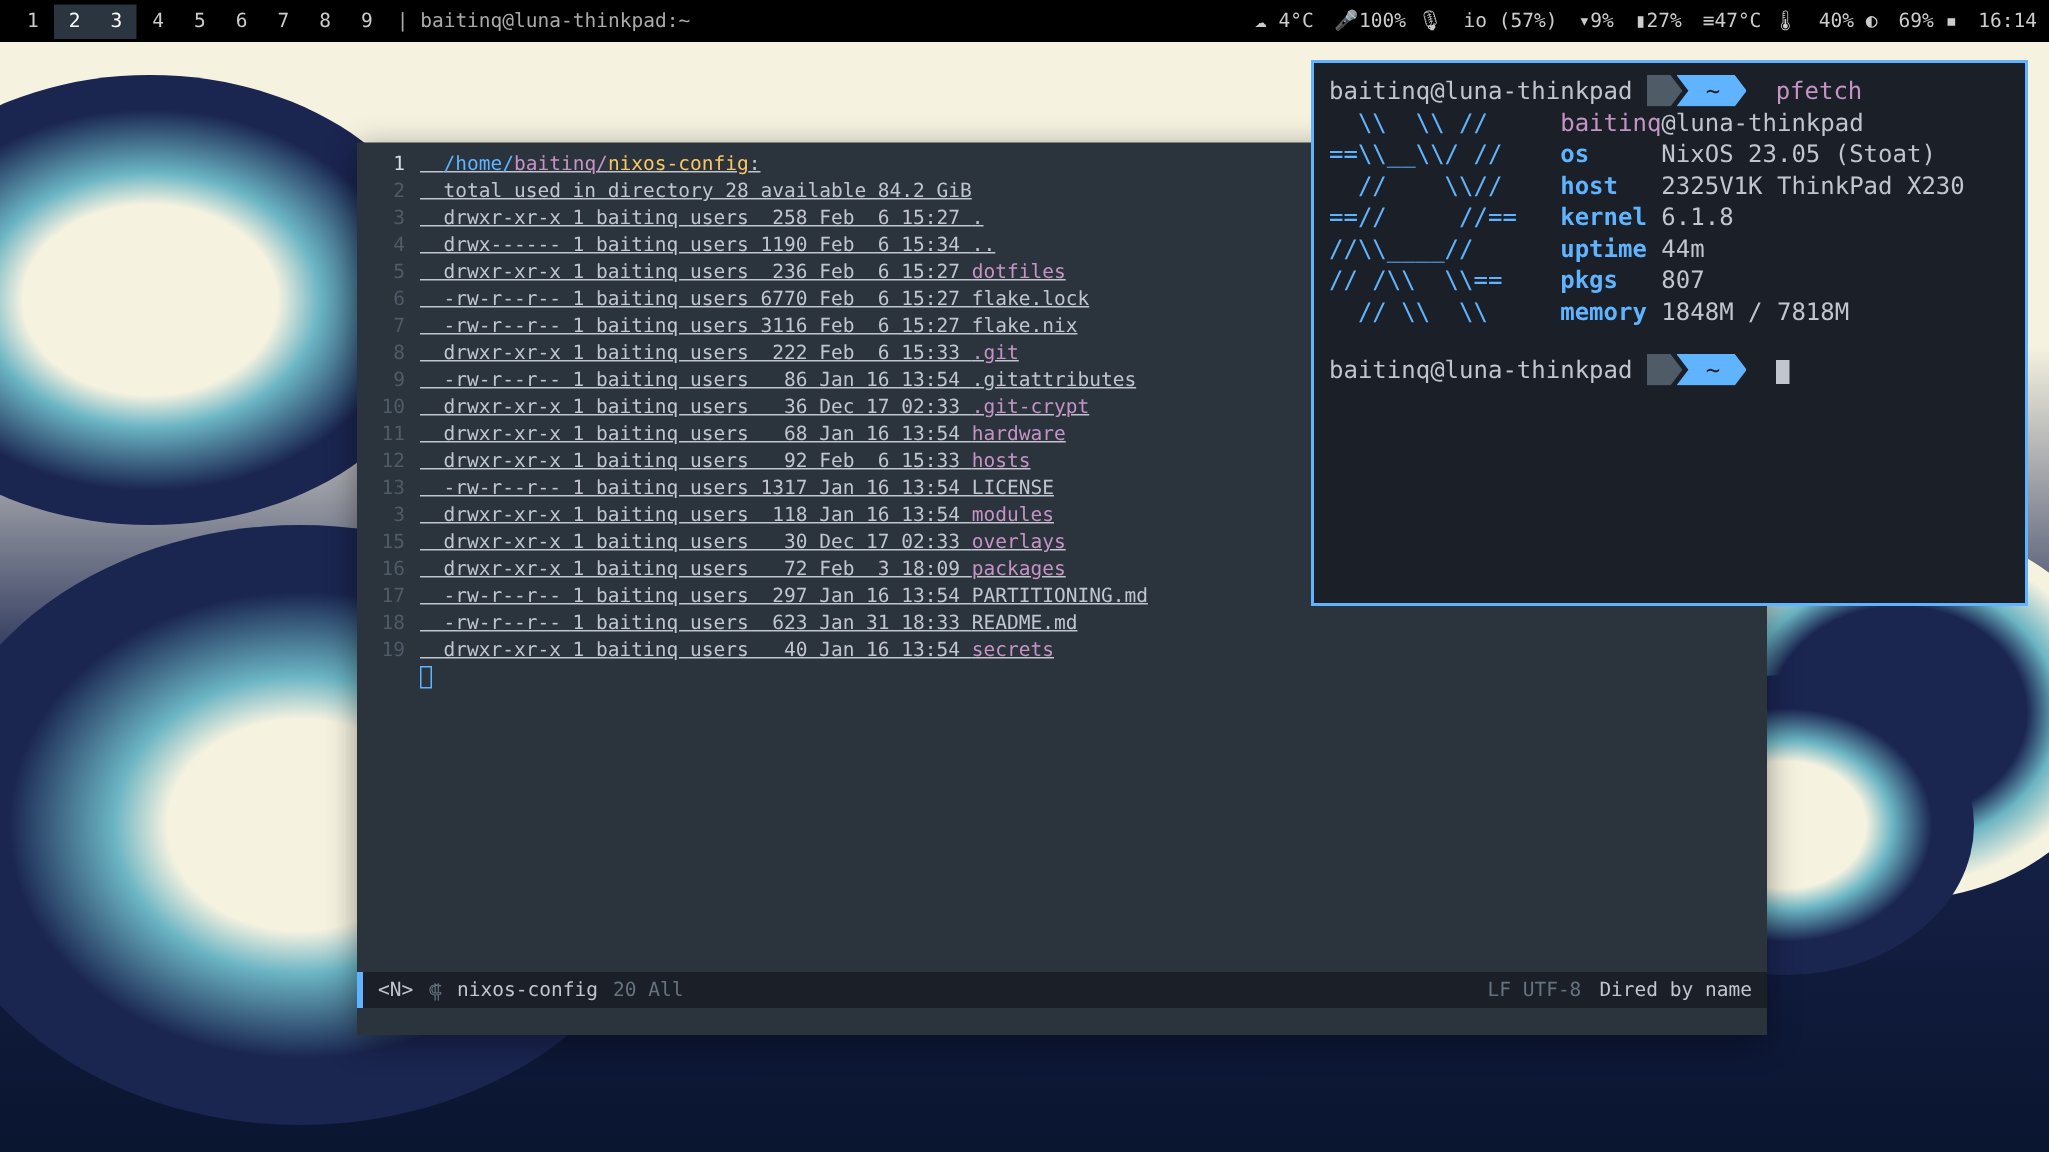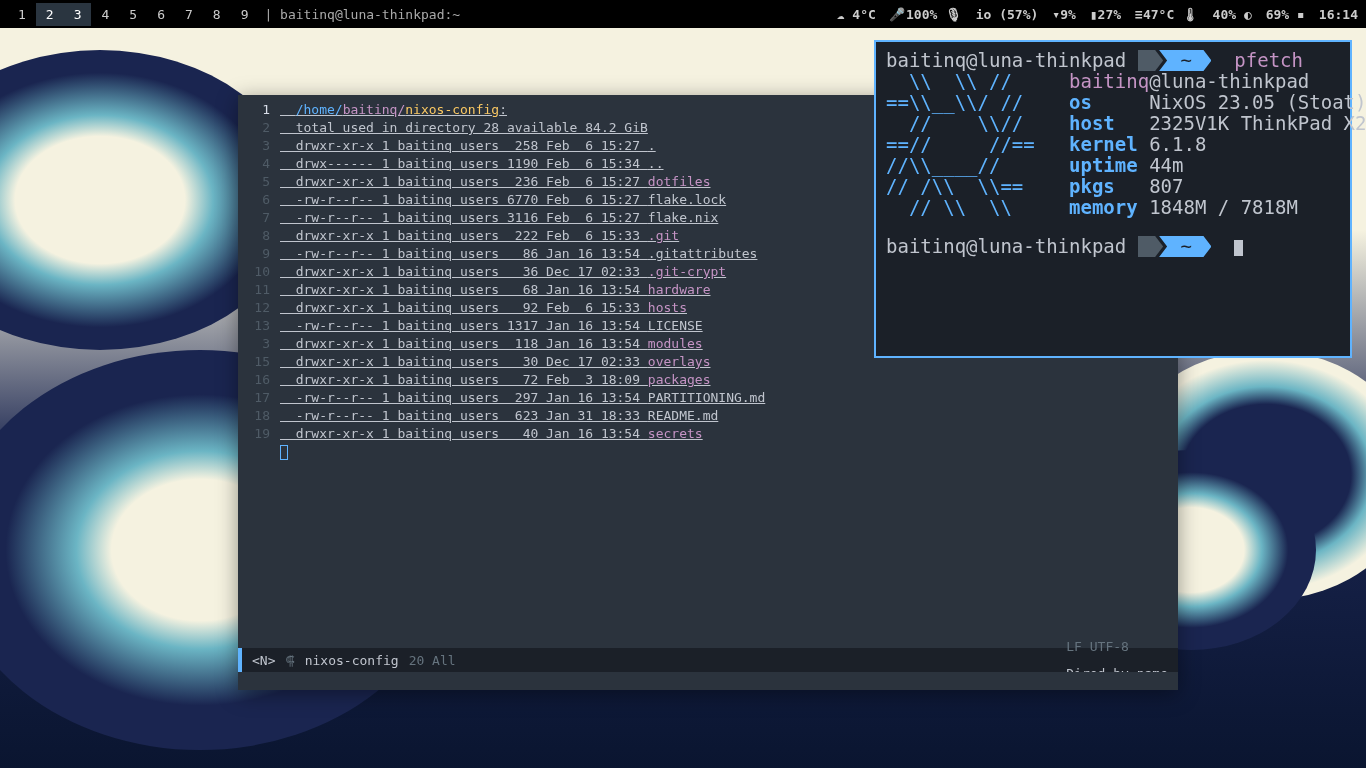--- a/index.html
+++ b/index.html
@@ -50,21 +50,21 @@
   padding: 0 8px;
   font-size: 13px;
 }
 .workspaces { display: flex; gap: 0; }
 .ws {
   padding: 4px 10px;
   cursor: pointer;
 }
 .ws.active { background: #2a3540; color: #fff; }
 .ws-title { margin-left: 6px; color: #aaa; }
-.status-right { margin-left: auto; display: flex; gap: 14px; align-items: center; font-weight: bold; }
+.status-right { margin-left: auto; display: flex; gap: 14px; align-items: center; }
 .status-item { color: #ccc; white-space: nowrap; }
 
 
 .editor-window {
   position: absolute;
   z-index: 5;
   left: 238px;
   top: 95px;
   width: 940px;
   height: 595px;
@@ -112,39 +112,39 @@
   height: 24px;
   background: #1b2028;
   color: #65737e;
   display: flex;
   align-items: center;
   padding: 0 10px;
   font-size: 13px;
   border-left: 4px solid #5fb3ff;
 }
 .modeline .ml-left { display: flex; gap: 10px; align-items: center; }
-.modeline .ml-right { margin-left: auto; display: flex; gap: 12px; flex-direction: column; }
+.modeline .ml-right { margin-left: auto; display: flex; gap: 12px; }
 .ml-highlight { color: #c0c5ce; }
 .editor-footer { height: 18px; background: #2b333d; }
 
 
 .terminal-window {
   position: absolute;
   z-index: 6;
   right: 14px;
   top: 40px;
   width: 478px;
-  height: 318px;
+  height: 364px;
   background: #1b2028;
   border: 2px solid #5fb3ff;
   color: #c0c5ce;
   padding: 8px 10px;
   line-height: 21px;
   white-space: pre;
-  font-size: 19px;
+  font-size: 16px;
 }
 .prompt-user { color: #c0c5ce; }
 .prompt-dir {
   display: inline-block;
   background: #5fb3ff;
   color: #1b2028;
   padding: 0 8px 0 10px;
   position: relative;
   clip-path: polygon(0 0, calc(100% - 8px) 0, 100% 50%, calc(100% - 8px) 100%, 0 100%, 8px 50%);
   margin-left: -4px;

